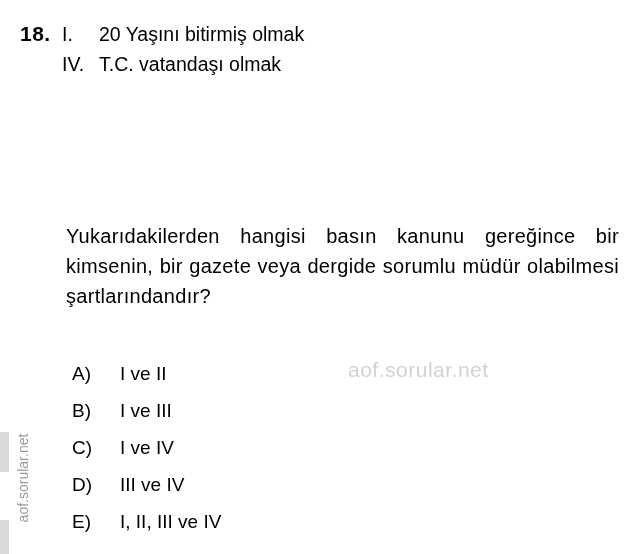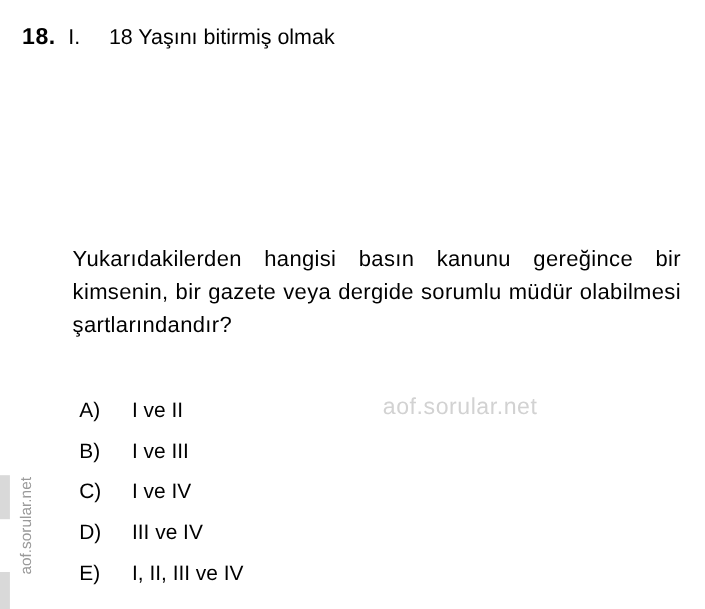--- a/index.html
+++ b/index.html
@@ -128,21 +128,25 @@
 </head>
 <body>
 
 <div class="page">
 
   <div class="qnum">18.</div>
 
   <div class="stmts">
     <div class="stmt">
       <span class="rn">I.</span>
-      <span class="txt">18 Yaşını bitirmiş olmak</span>
+      <span class="txt">20 Yaşını bitirmiş olmak</span>
+    </div>
+    <div class="stmt">
+      <span class="rn">IV.</span>
+      <span class="txt">T.C. vatandaşı olmak</span>
     </div>
   </div>
 
   <div class="prompt">Yukarıdakilerden hangisi basın kanunu gereğince bir kimsenin, bir gazete veya dergide sorumlu müdür olabilmesi şartlarındandır?</div>
 
   <div class="options">
     <div class="option">
       <span class="lbl">A)</span>
       <span class="otxt">I ve II</span>
     </div>

